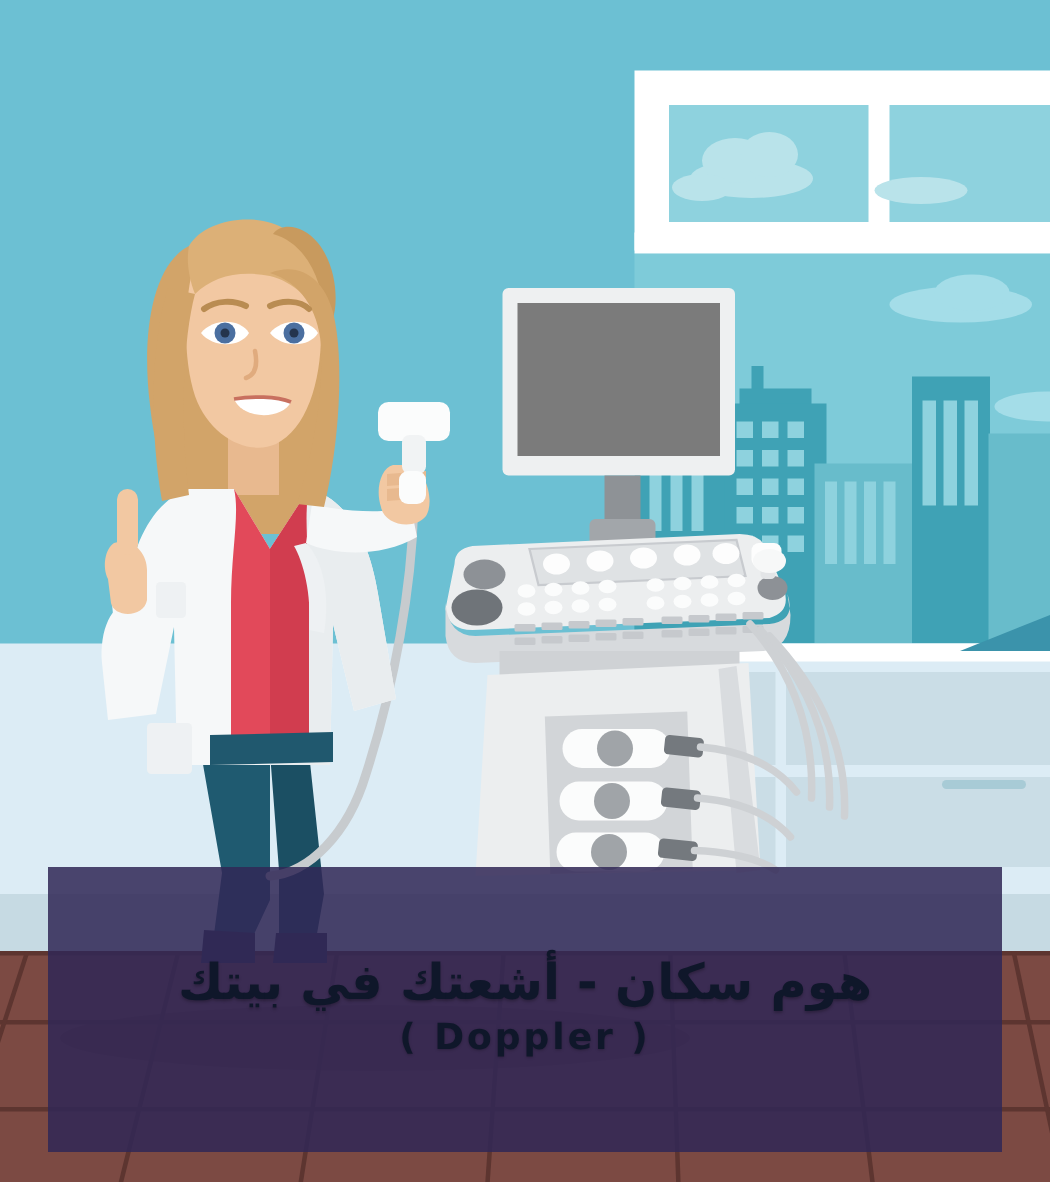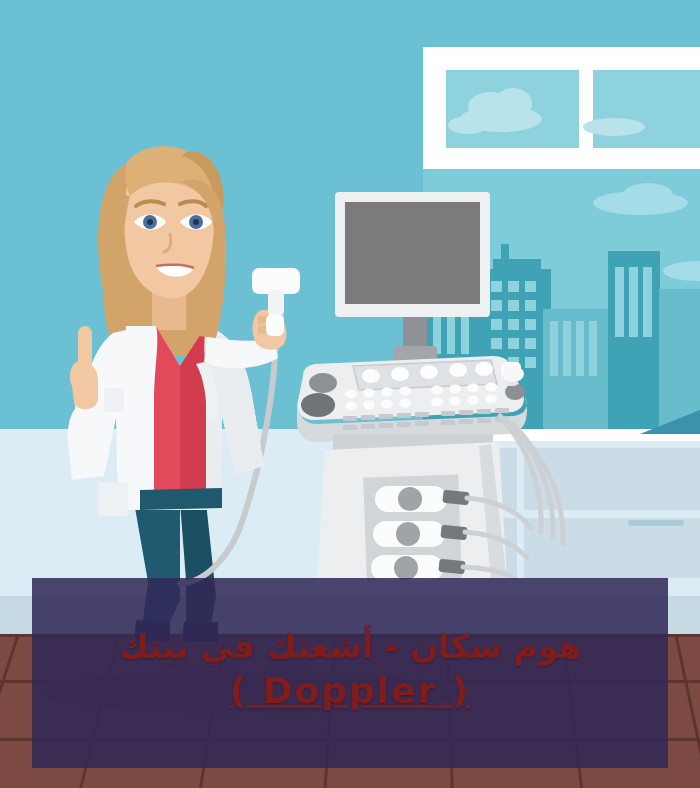--- a/index.html
+++ b/index.html
@@ -86,32 +86,32 @@
   
   #caption{
     position:absolute;
     left:32px; top:578px; width:636px; height:190px;
     background:rgba(49,40,86,0.86);
     display:flex; flex-direction:column;
     align-items:center; justify-content:center;
     padding:6px 16px 12px;
   }
   #caption .line{
-    color:#7f1d1d;
+    color:#0f172a;
     direction:rtl;
     text-align:center;
     font-weight:bold;
     letter-spacing:0.5px;
     line-height:1.28;
     white-space:nowrap;
     text-shadow:0 1px 2px rgba(0,0,0,0.25);
   }
   #caption .l1{ font-size:33px; }
   #caption .l2{ font-size:31px; }
-  #caption .l3{ font-size:36px; letter-spacing:2px;text-decoration:underline; }
+  #caption .l3{ font-size:24px; letter-spacing:2px; }
 </style>
 </head>
 <body>
 
 <div id="scene">
 
   <div class="wall-base"></div>
   <div class="wall-arc"></div>
 
   <div class="outside">

